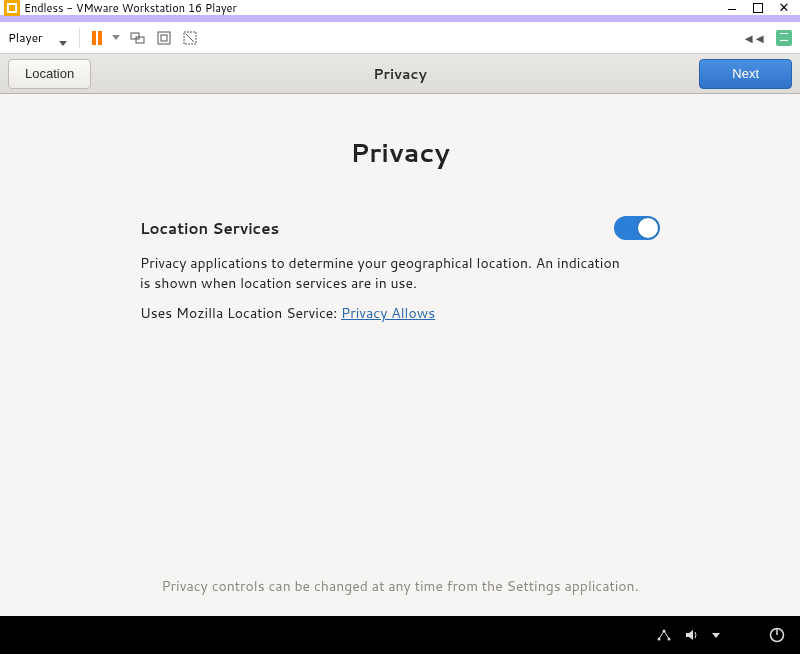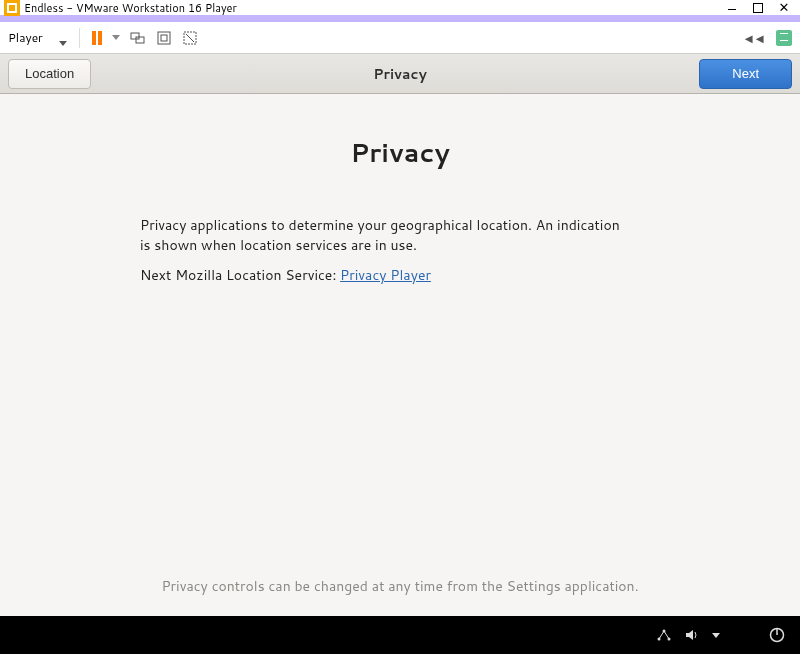--- a/index.html
+++ b/index.html
@@ -236,25 +236,29 @@
 
 <div class="headerbar">
   <button class="hb-btn">Location</button>
   <div class="hb-title">Privacy</div>
   <button class="hb-btn suggested">Next</button>
 </div>
 
 <div class="content">
   <h1 class="page-title">Privacy</h1>
 
+  <div class="row">
+    <div class="row-label">Location Services</div>
+    <div class="toggle"></div>
+  </div>
 
   <p class="desc">Privacy applications to determine your geographical location. An indication is shown when location services are in use.</p>
 
   <p class="desc2">
-    <span>Next Mozilla Location Service: </span><a href="#" class="link">Privacy Player</a>
+    <span>Uses Mozilla Location Service: </span><a href="#" class="link">Privacy Allows</a>
   </p>
 
   <p class="footer-note">Privacy controls can be changed at any time from the Settings application.</p>
 </div>
 
 <div class="taskbar">
   <div class="tray">
     <span class="net-icon">
       <svg width="16" height="16" viewBox="0 0 16 16">
           <circle cx="3" cy="12" r="1.5" fill="#ddd"></circle>

